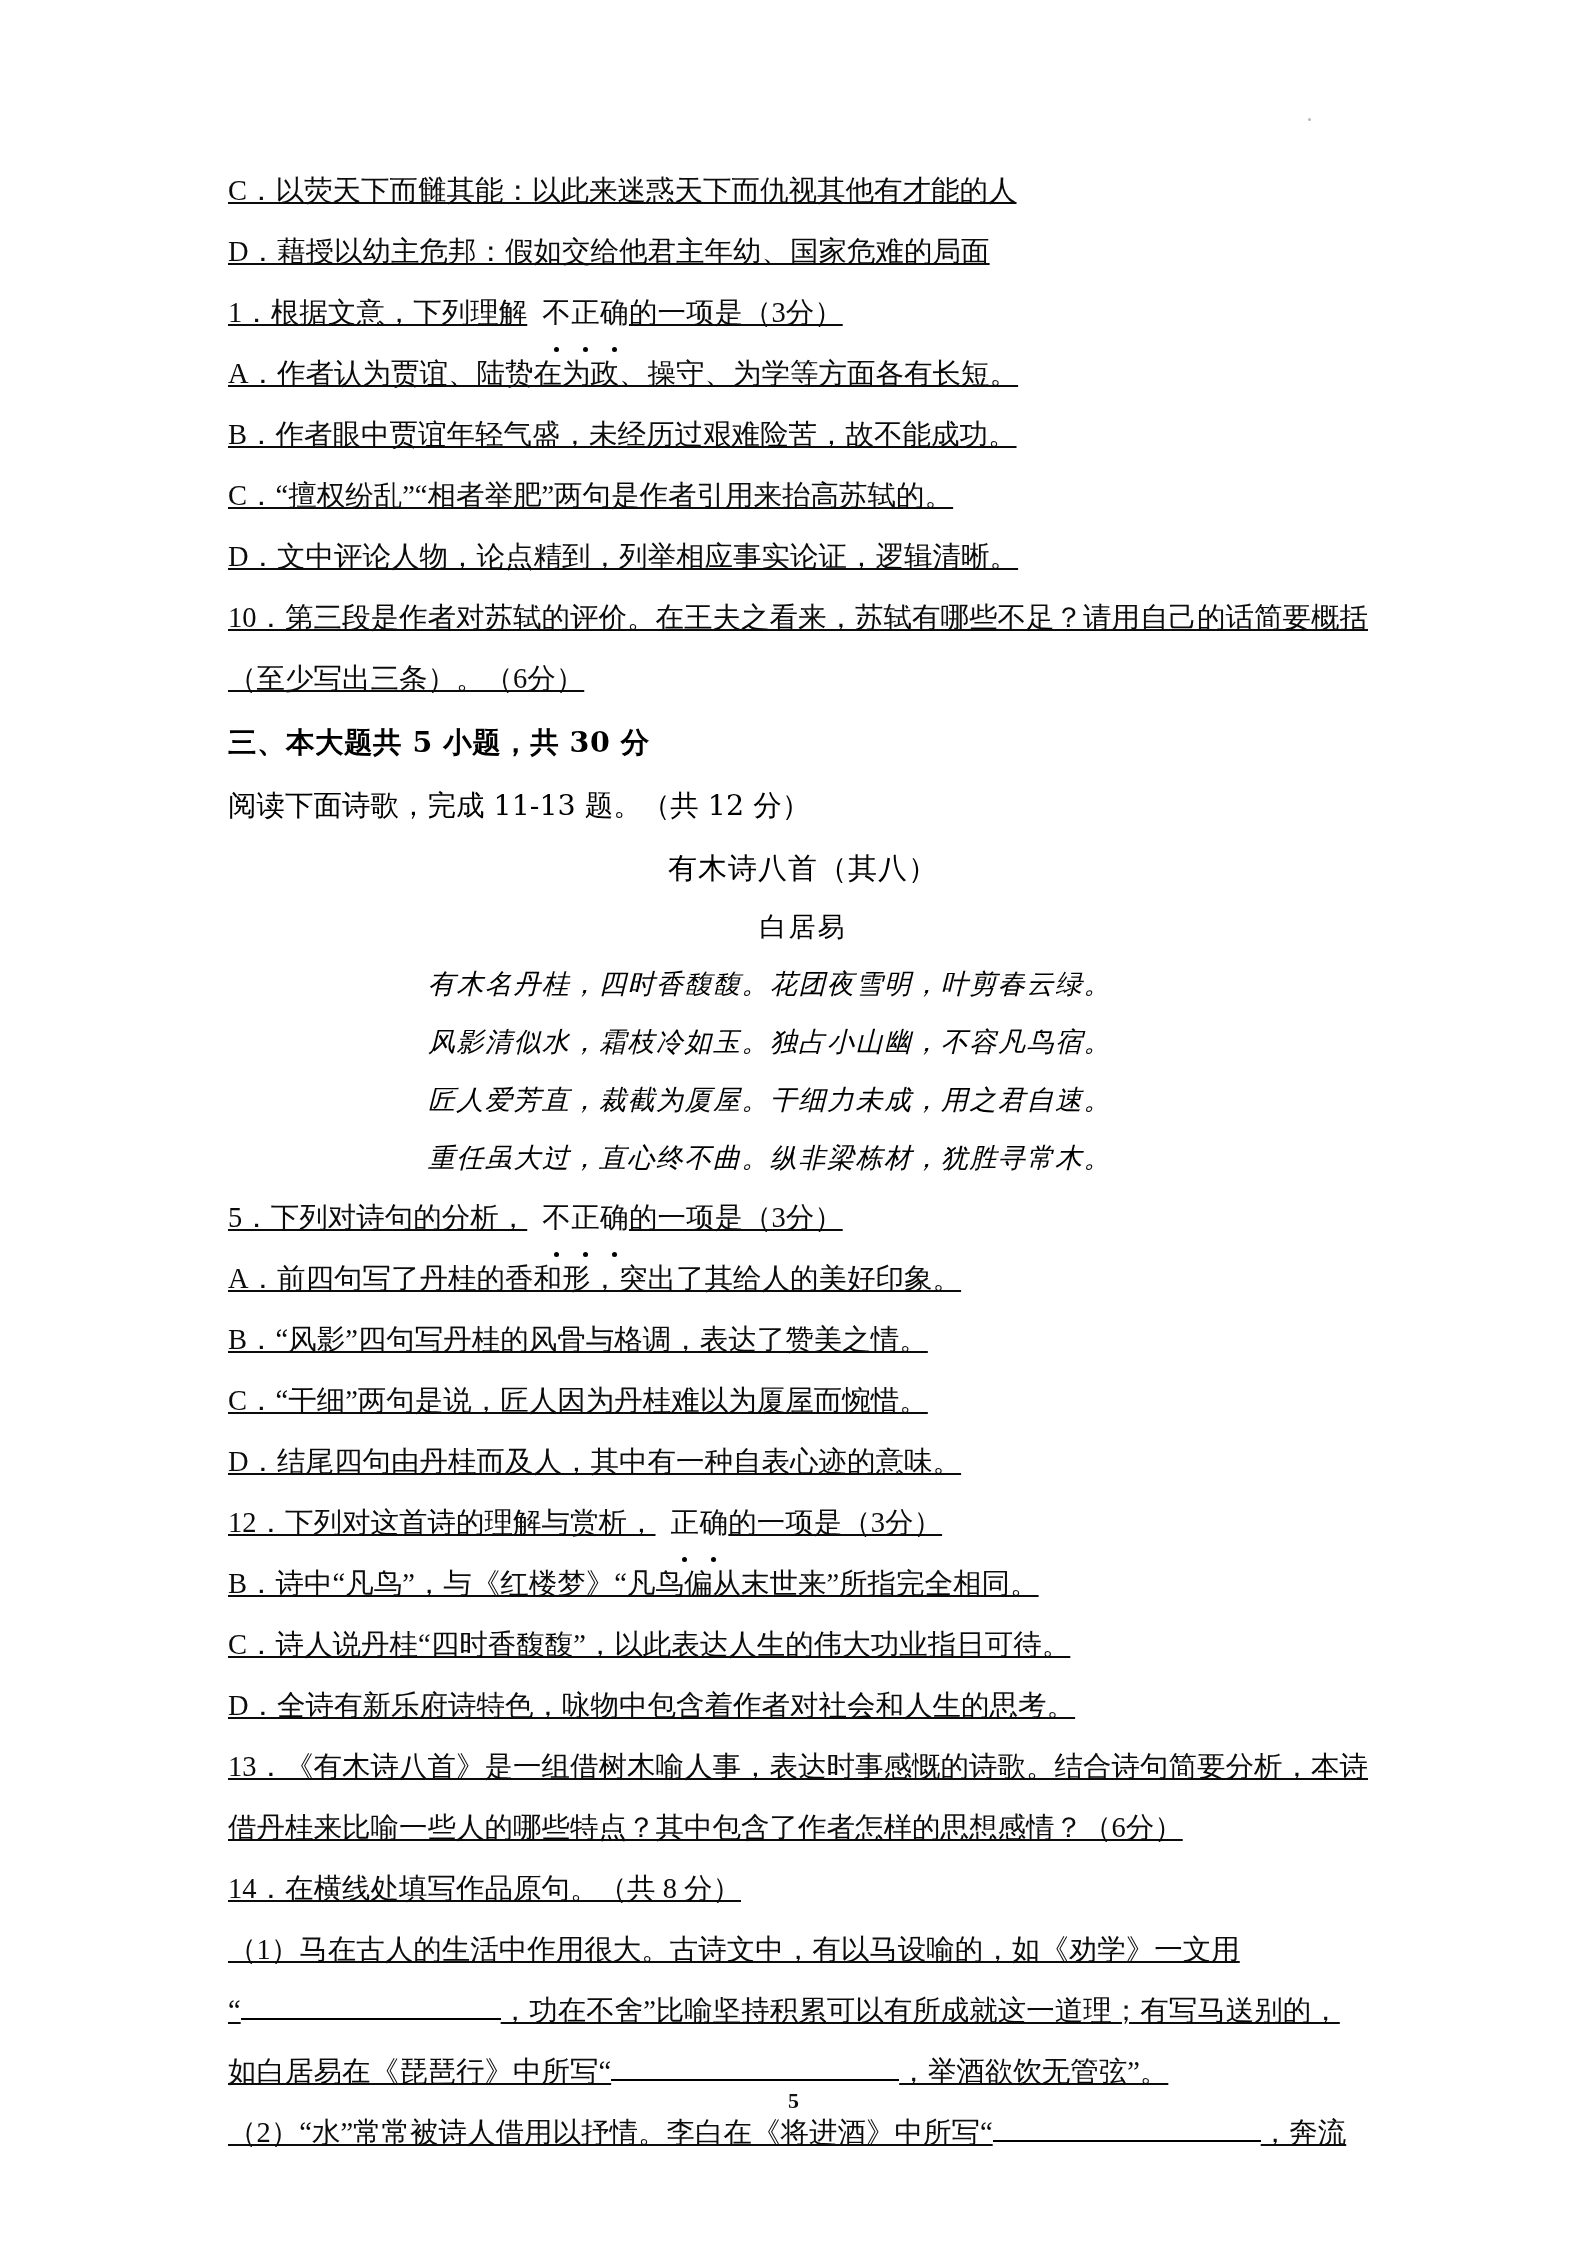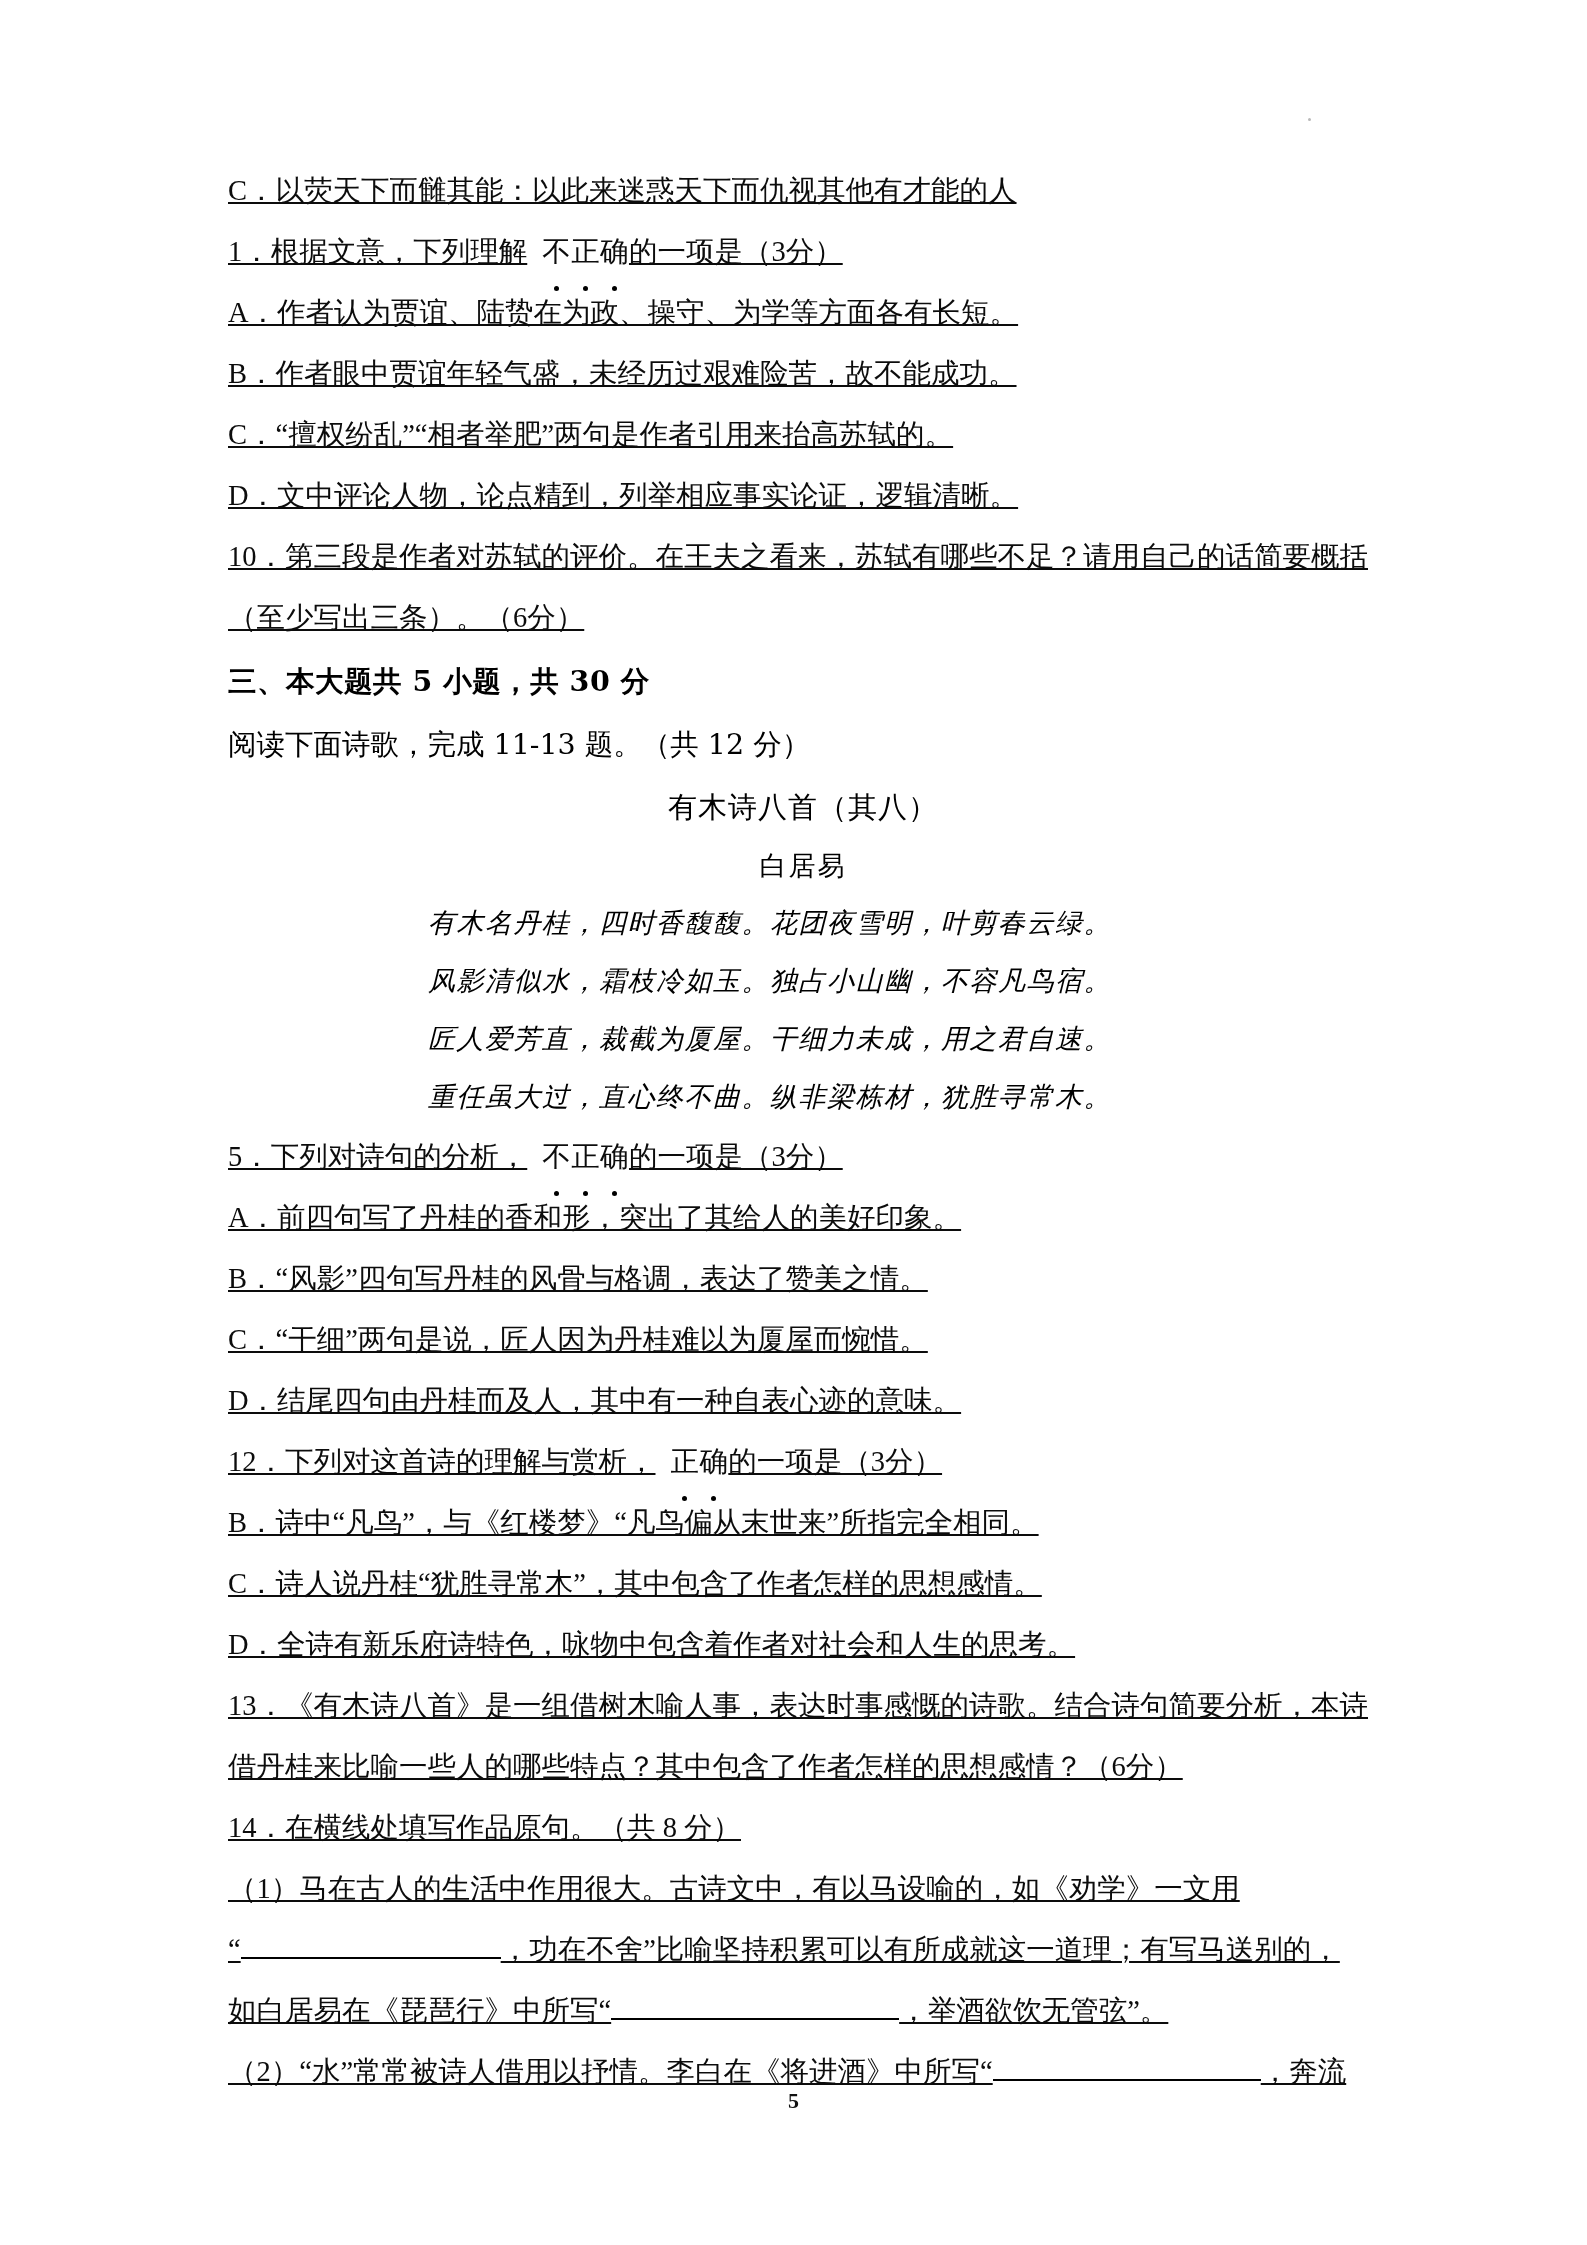--- a/index.html
+++ b/index.html
@@ -145,20 +145,21 @@
 </head>
 <body>
 
 <div class="page">
 
   <div class="topdot"></div>
 
   <div class="content">
 
     <div class="line opt lat">C．以荧天下而雠其能：以此来迷惑天下而仇视其他有才能的人</div>
+    <div class="line opt lat">D．藉授以幼主危邦：假如交给他君主年幼、国家危难的局面</div>
 
     <div class="line q">
       <span class="lat">1．根据文意，下列理解</span><span class="dotted"><span class="dotchar">不</span><span class="dotchar">正</span><span class="dotchar">确</span></span><span class="lat">的一项是（3分）</span>
     </div>
     <div class="line opt lat">A．作者认为贾谊、陆贽在为政、操守、为学等方面各有长短。</div>
     <div class="line opt lat">B．作者眼中贾谊年轻气盛，未经历过艰难险苦，故不能成功。</div>
     <div class="line opt lat">C．“擅权纷乱”“相者举肥”两句是作者引用来抬高苏轼的。</div>
     <div class="line opt lat">D．文中评论人物，论点精到，列举相应事实论证，逻辑清晰。</div>
 
     <div class="line q lat">10．第三段是作者对苏轼的评价。在王夫之看来，苏轼有哪些不足？请用自己的话简要概括</div>
@@ -179,21 +180,21 @@
     </div>
     <div class="line opt lat">A．前四句写了丹桂的香和形，突出了其给人的美好印象。</div>
     <div class="line opt lat">B．“风影”四句写丹桂的风骨与格调，表达了赞美之情。</div>
     <div class="line opt lat">C．“干细”两句是说，匠人因为丹桂难以为厦屋而惋惜。</div>
     <div class="line opt lat">D．结尾四句由丹桂而及人，其中有一种自表心迹的意味。</div>
 
     <div class="line q">
       <span class="lat">12．下列对这首诗的理解与赏析，</span><span class="dotted"><span class="dotchar">正</span><span class="dotchar">确</span></span><span class="lat">的一项是（3分）</span>
     </div>
     <div class="line opt lat">B．诗中“凡鸟”，与《红楼梦》“凡鸟偏从末世来”所指完全相同。</div>
-    <div class="line opt lat">C．诗人说丹桂“犹胜寻常木”，其中包含了作者怎样的思想感情。</div>
+    <div class="line opt lat">C．诗人说丹桂“四时香馥馥”，以此表达人生的伟大功业指日可待。</div>
     <div class="line opt lat">D．全诗有新乐府诗特色，咏物中包含着作者对社会和人生的思考。</div>
 
     <div class="line q lat">13．《有木诗八首》是一组借树木喻人事，表达时事感慨的诗歌。结合诗句简要分析，本诗</div>
     <div class="line q lat">借丹桂来比喻一些人的哪些特点？其中包含了作者怎样的思想感情？（6分）</div>
 
     <div class="line q lat">14．在横线处填写作品原句。（共 8 分）</div>
 
     <div class="line q lat">（1）马在古人的生活中作用很大。古诗文中，有以马设喻的，如《劝学》一文用</div>
     <div class="line q lat">
       <span>“</span><span class="blank-u" style="width:260px;"></span><span>，功在不舍”比喻坚持积累可以有所成就这一道理；有写马送别的，</span>

